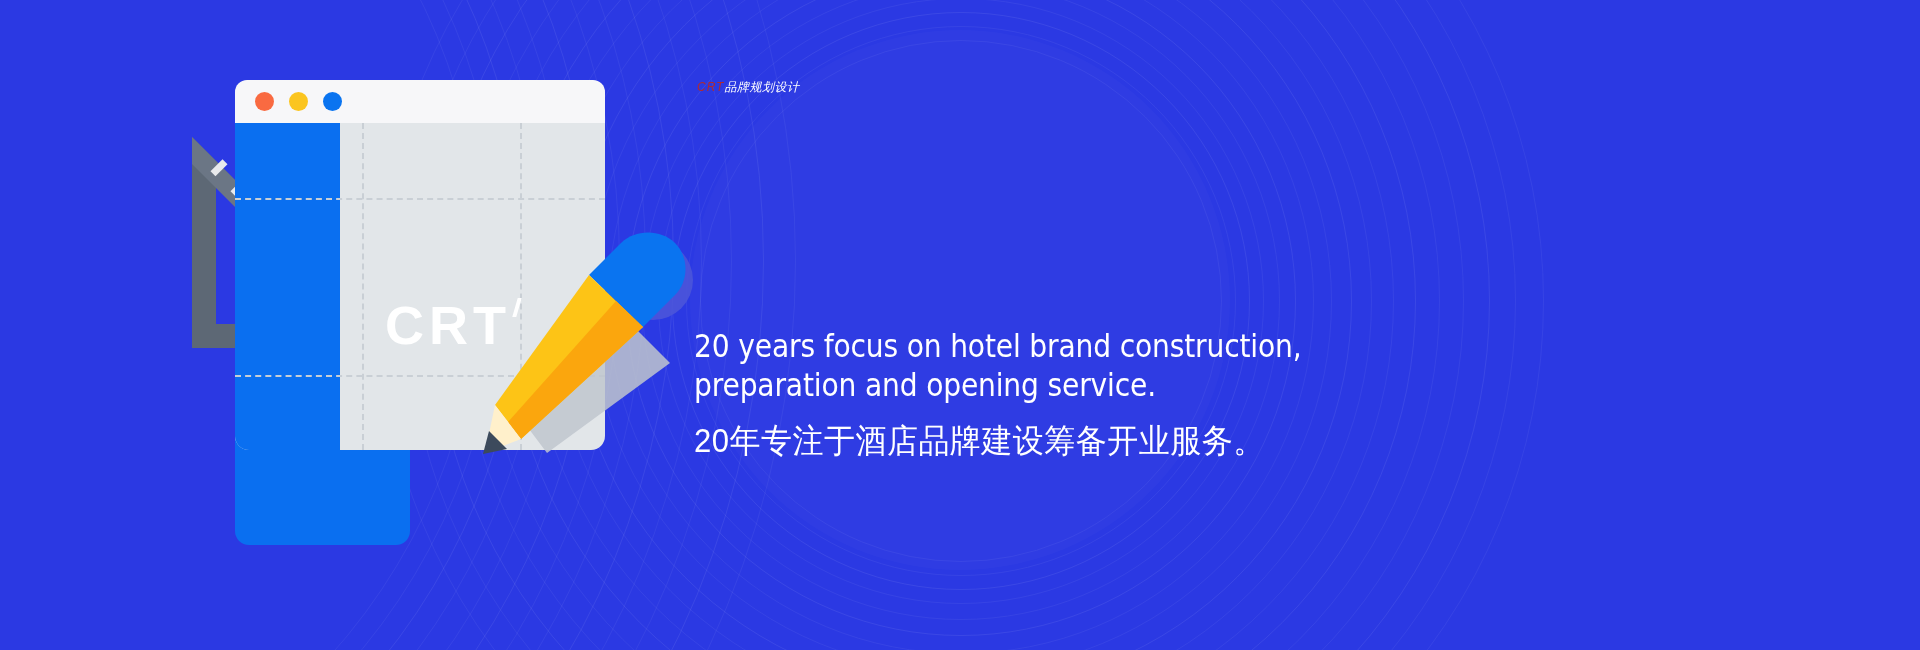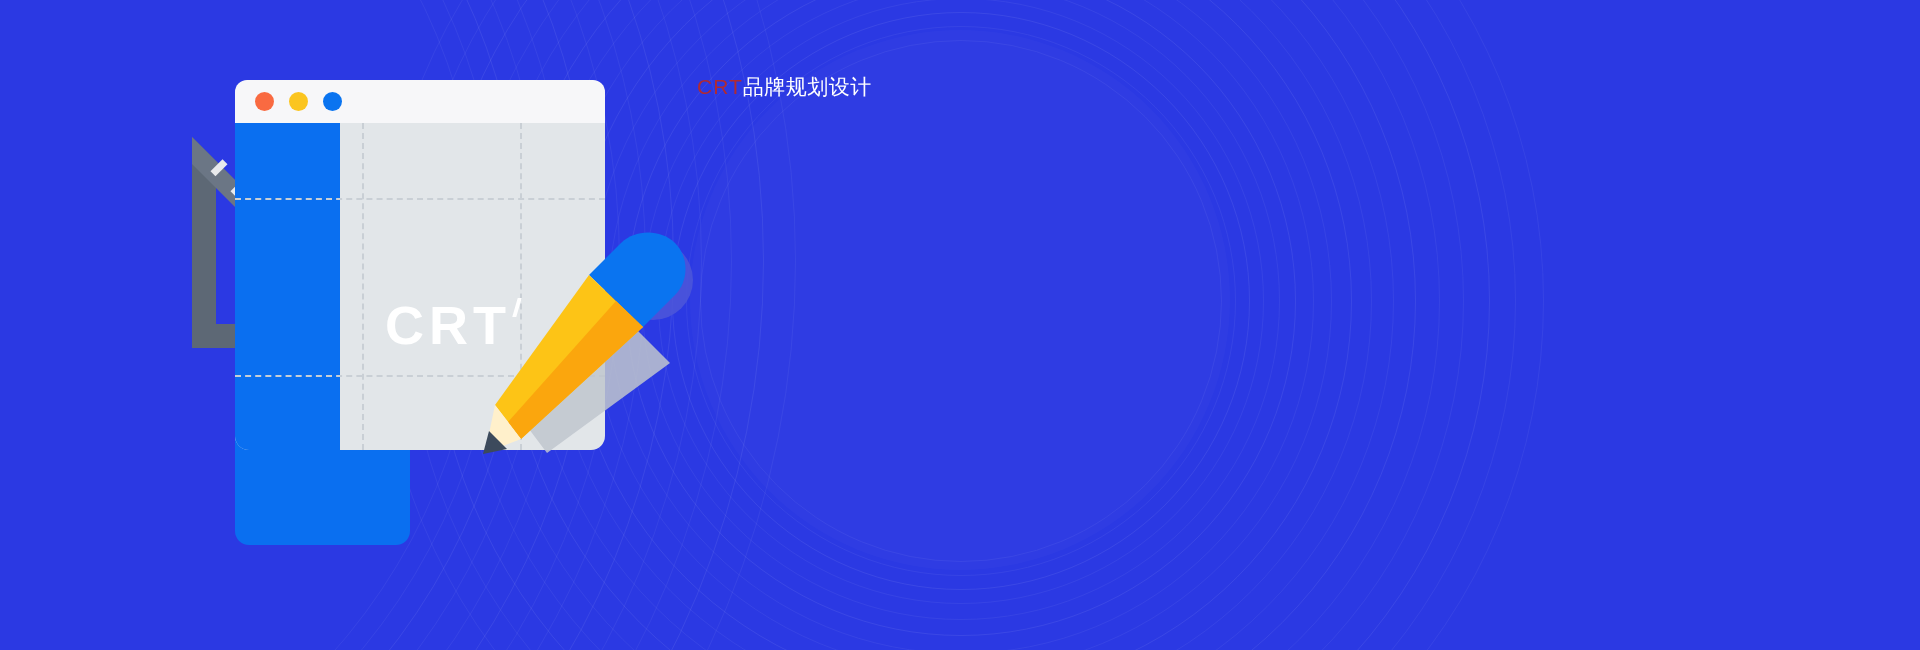--- a/index.html
+++ b/index.html
@@ -77,22 +77,23 @@
   .pencil{position:absolute;left:285px;top:145px;width:215px;height:230px;}
   .pencil svg{display:block;overflow:visible;}
 
   
   .headline-block{position:absolute;left:697px;top:73px;}
   .headline{
     color:#FFFFFF;font-size:27px;line-height:32px;letter-spacing:.6px;
     font-weight:400;white-space:pre-line;
   }
   .subhead{
-    margin-top:0;font-size:21px;color:#FFFFFF;letter-spacing:.5px;
+    margin-top:6px;font-size:12px;color:#FFFFFF;letter-spacing:.5px;
     white-space:nowrap;
+    font-style:italic;
   }
   .subhead .crt-red{color:#B02A33;font-weight:400;letter-spacing:1px;}
 
   .tagline-block{position:absolute;left:694px;top:327px;width:700px;}
   .tagline-en{
     color:#FFFFFF;font-size:32px;line-height:39px;font-weight:400;
     font-family:"DejaVu Sans","Liberation Sans",sans-serif;
     transform:scaleX(.88);transform-origin:left center;
     white-space:pre-line;letter-spacing:-.2px;
   }
@@ -213,14 +214,19 @@
       </svg>
     </div>
   </div>
 
   <div class="headline-block">
     <div class="subhead">
       <span class="crt-red">CRT</span><span>品牌规划设计</span>
     </div>
   </div>
 
+  <div class="tagline-block">
+    <div class="tagline-en">20 years focus on hotel brand construction,
+preparation and opening service.</div>
+    <div class="tagline-cn">20年专注于酒店品牌建设筹备开业服务。</div>
+  </div>
 
 </div>
 
 </body></html>

